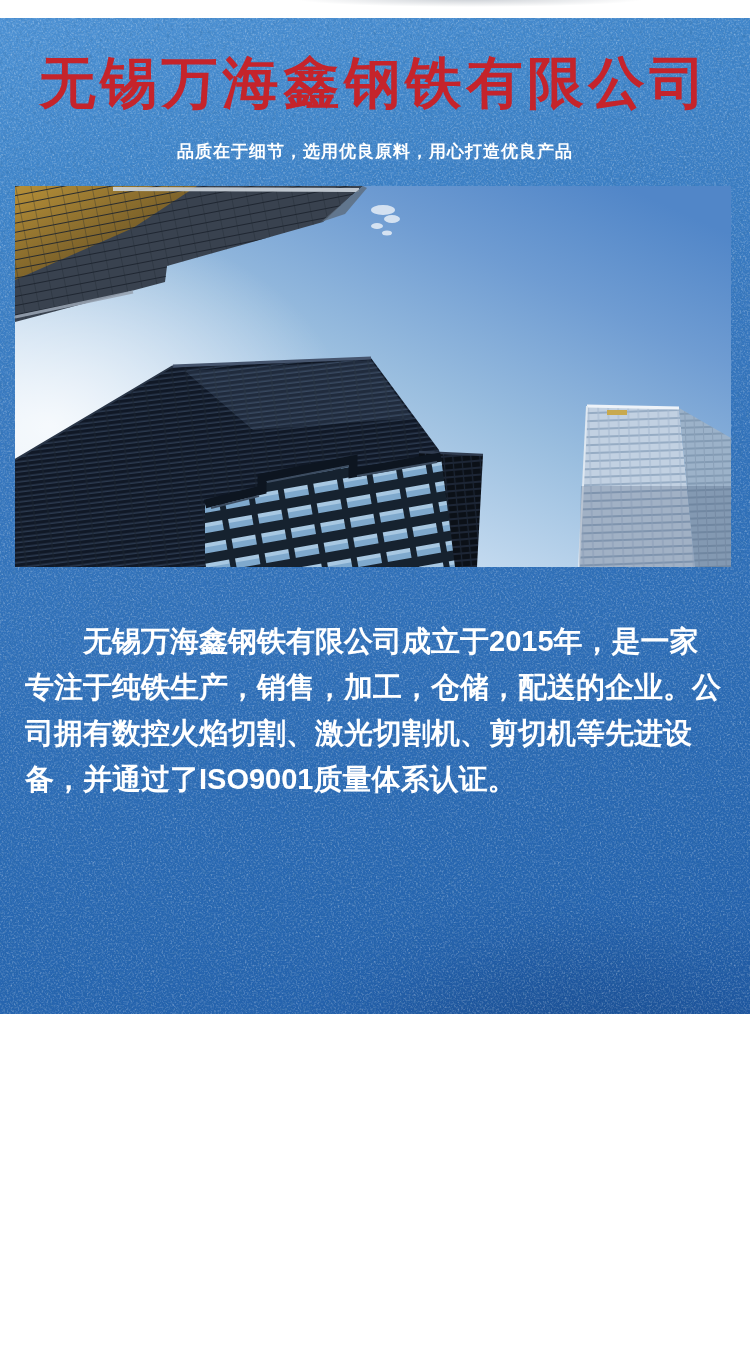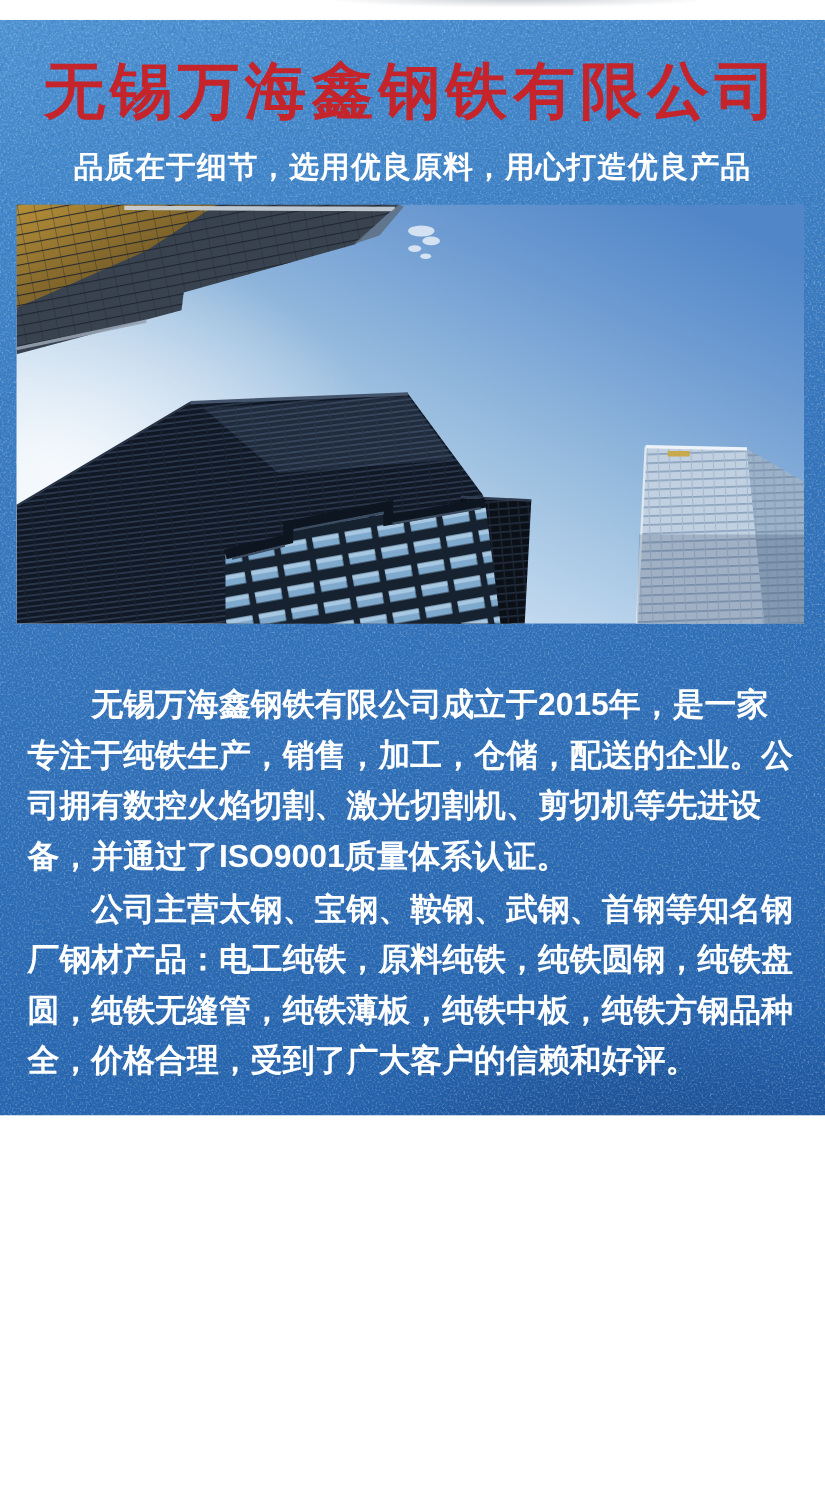--- a/index.html
+++ b/index.html
@@ -13,21 +13,21 @@
   .banner{position:absolute;top:18px;left:0;width:750px;height:1303px;overflow:hidden;
     background:
       radial-gradient(95% 55% at 88% 102%, rgba(5,31,78,0.50), rgba(5,31,78,0) 62%),
       radial-gradient(60% 35% at 70% 88%, rgba(8,40,95,0.28), rgba(8,40,95,0) 60%),
       linear-gradient(168deg,#4f93d5 0%,#4186ca 12%,#3878bf 30%,#2f6fb8 48%,#2766b0 66%,#1f5aa6 84%,#174f9b 100%);}
   .texture{position:absolute;top:0;left:0;width:750px;height:1303px;display:block;pointer-events:none;}
 
   .title{position:absolute;top:34px;left:0;width:750px;margin:0;text-align:center;
     font-size:56px;line-height:62px;font-weight:bold;letter-spacing:5px;color:#c5242b;white-space:nowrap;}
   .subtitle{position:absolute;top:117px;left:0;width:750px;margin:0;text-align:center;
-    font-size:27px;line-height:34px;font-weight:bold;letter-spacing:1px;color:#ffffff;white-space:nowrap;}
+    font-size:17px;line-height:34px;font-weight:bold;letter-spacing:1px;color:#ffffff;white-space:nowrap;}
 
   .photo{position:absolute;top:168px;left:15px;width:716px;height:381px;margin:0;}
   .photo svg{display:block;width:716px;height:381px;}
 
   .intro{position:absolute;top:600px;left:25px;width:702px;color:#ffffff;
     font-size:29px;line-height:46px;font-weight:bold;text-align:left;}
   .intro p{margin:0;text-indent:58px;}
   .intro p + p{margin-top:2px;}
 </style>
 </head>
@@ -154,19 +154,18 @@
           <path d="M572,220 L664,222" stroke="#eef3f9" stroke-width="3" fill="none"></path>
           <path d="M572,220 L564,381" stroke="#dfe8f1" stroke-width="2" fill="none"></path>
           <rect x="592" y="224" width="20" height="5" fill="#c8a94e"></rect>
           <polygon points="566,300 716,300 716,381 564,381" fill="#2c415f" opacity="0.22"></polygon>
         </g>
       </svg>
     </figure>
 
     <div class="intro">
       <p>无锡万海鑫钢铁有限公司成立于2015年，是一家专注于纯铁生产，销售，加工，仓储，配送的企业。公司拥有数控火焰切割、激光切割机、剪切机等先进设备，并通过了ISO9001质量体系认证。</p>
-      <p>公司主营太钢、宝钢、鞍钢、武钢、首钢等知名钢厂钢材产品：电工纯铁，原料纯铁，纯铁圆钢，纯铁盘圆，纯铁无缝管，纯铁薄板，纯铁中板，纯铁方钢品种全，价格合理，受到了广大客户的信赖和好评。</p>
     </div>
 
   </section>
 
   <div class="bottom-strip"></div>
 </div>
 
 </body></html>

